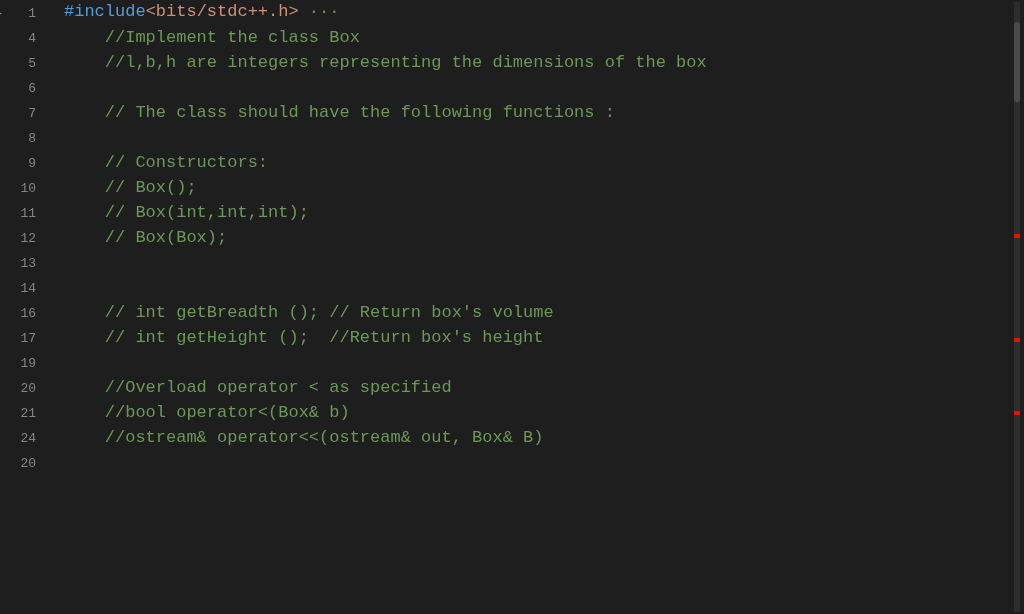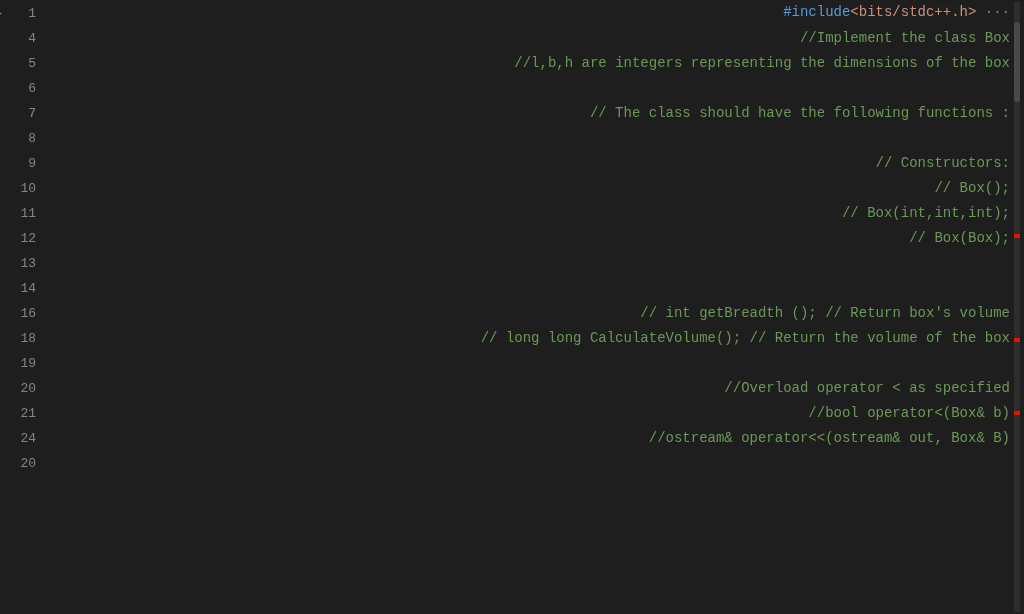--- a/index.html
+++ b/index.html
@@ -52,23 +52,22 @@
       padding-right: 16px;
       color: #858585;
       font-size: 13px;
       user-select: none;
       flex-shrink: 0;
     }
 
     .line-content {
       flex: 1;
       white-space: pre;
-      font-size: 14px;
+      font-size: 17px;
       padding-left: 4px;
-      text-align: right;
     }
 
     .scrollbar-area {
       width: 14px;
       background-color: #1e1e1e;
       position: relative;
       display: flex;
       flex-direction: column;
       align-items: center;
     }
@@ -201,23 +200,23 @@
           <span class="line-content"> </span>
         </div>
         <div class="code-line">
           <div class="line-number-container">
             <span class="line-number">16</span>
           </div>
           <span class="line-content"><span class="c-comment">    // int getBreadth (); // Return box's volume</span></span>
         </div>
         <div class="code-line">
           <div class="line-number-container">
-            <span class="line-number">18</span>
-          </div>
-          <span class="line-content"><span class="c-comment">    // long long CalculateVolume(); // Return the volume of the box</span></span>
+            <span class="line-number">17</span>
+          </div>
+          <span class="line-content"><span class="c-comment">    // int getHeight ();  //Return box's height</span></span>
         </div>
         <div class="code-line">
           <div class="line-number-container">
             <span class="line-number">19</span>
           </div>
           <span class="line-content"> </span>
         </div>
         <div class="code-line">
           <div class="line-number-container">
             <span class="line-number">20</span>

